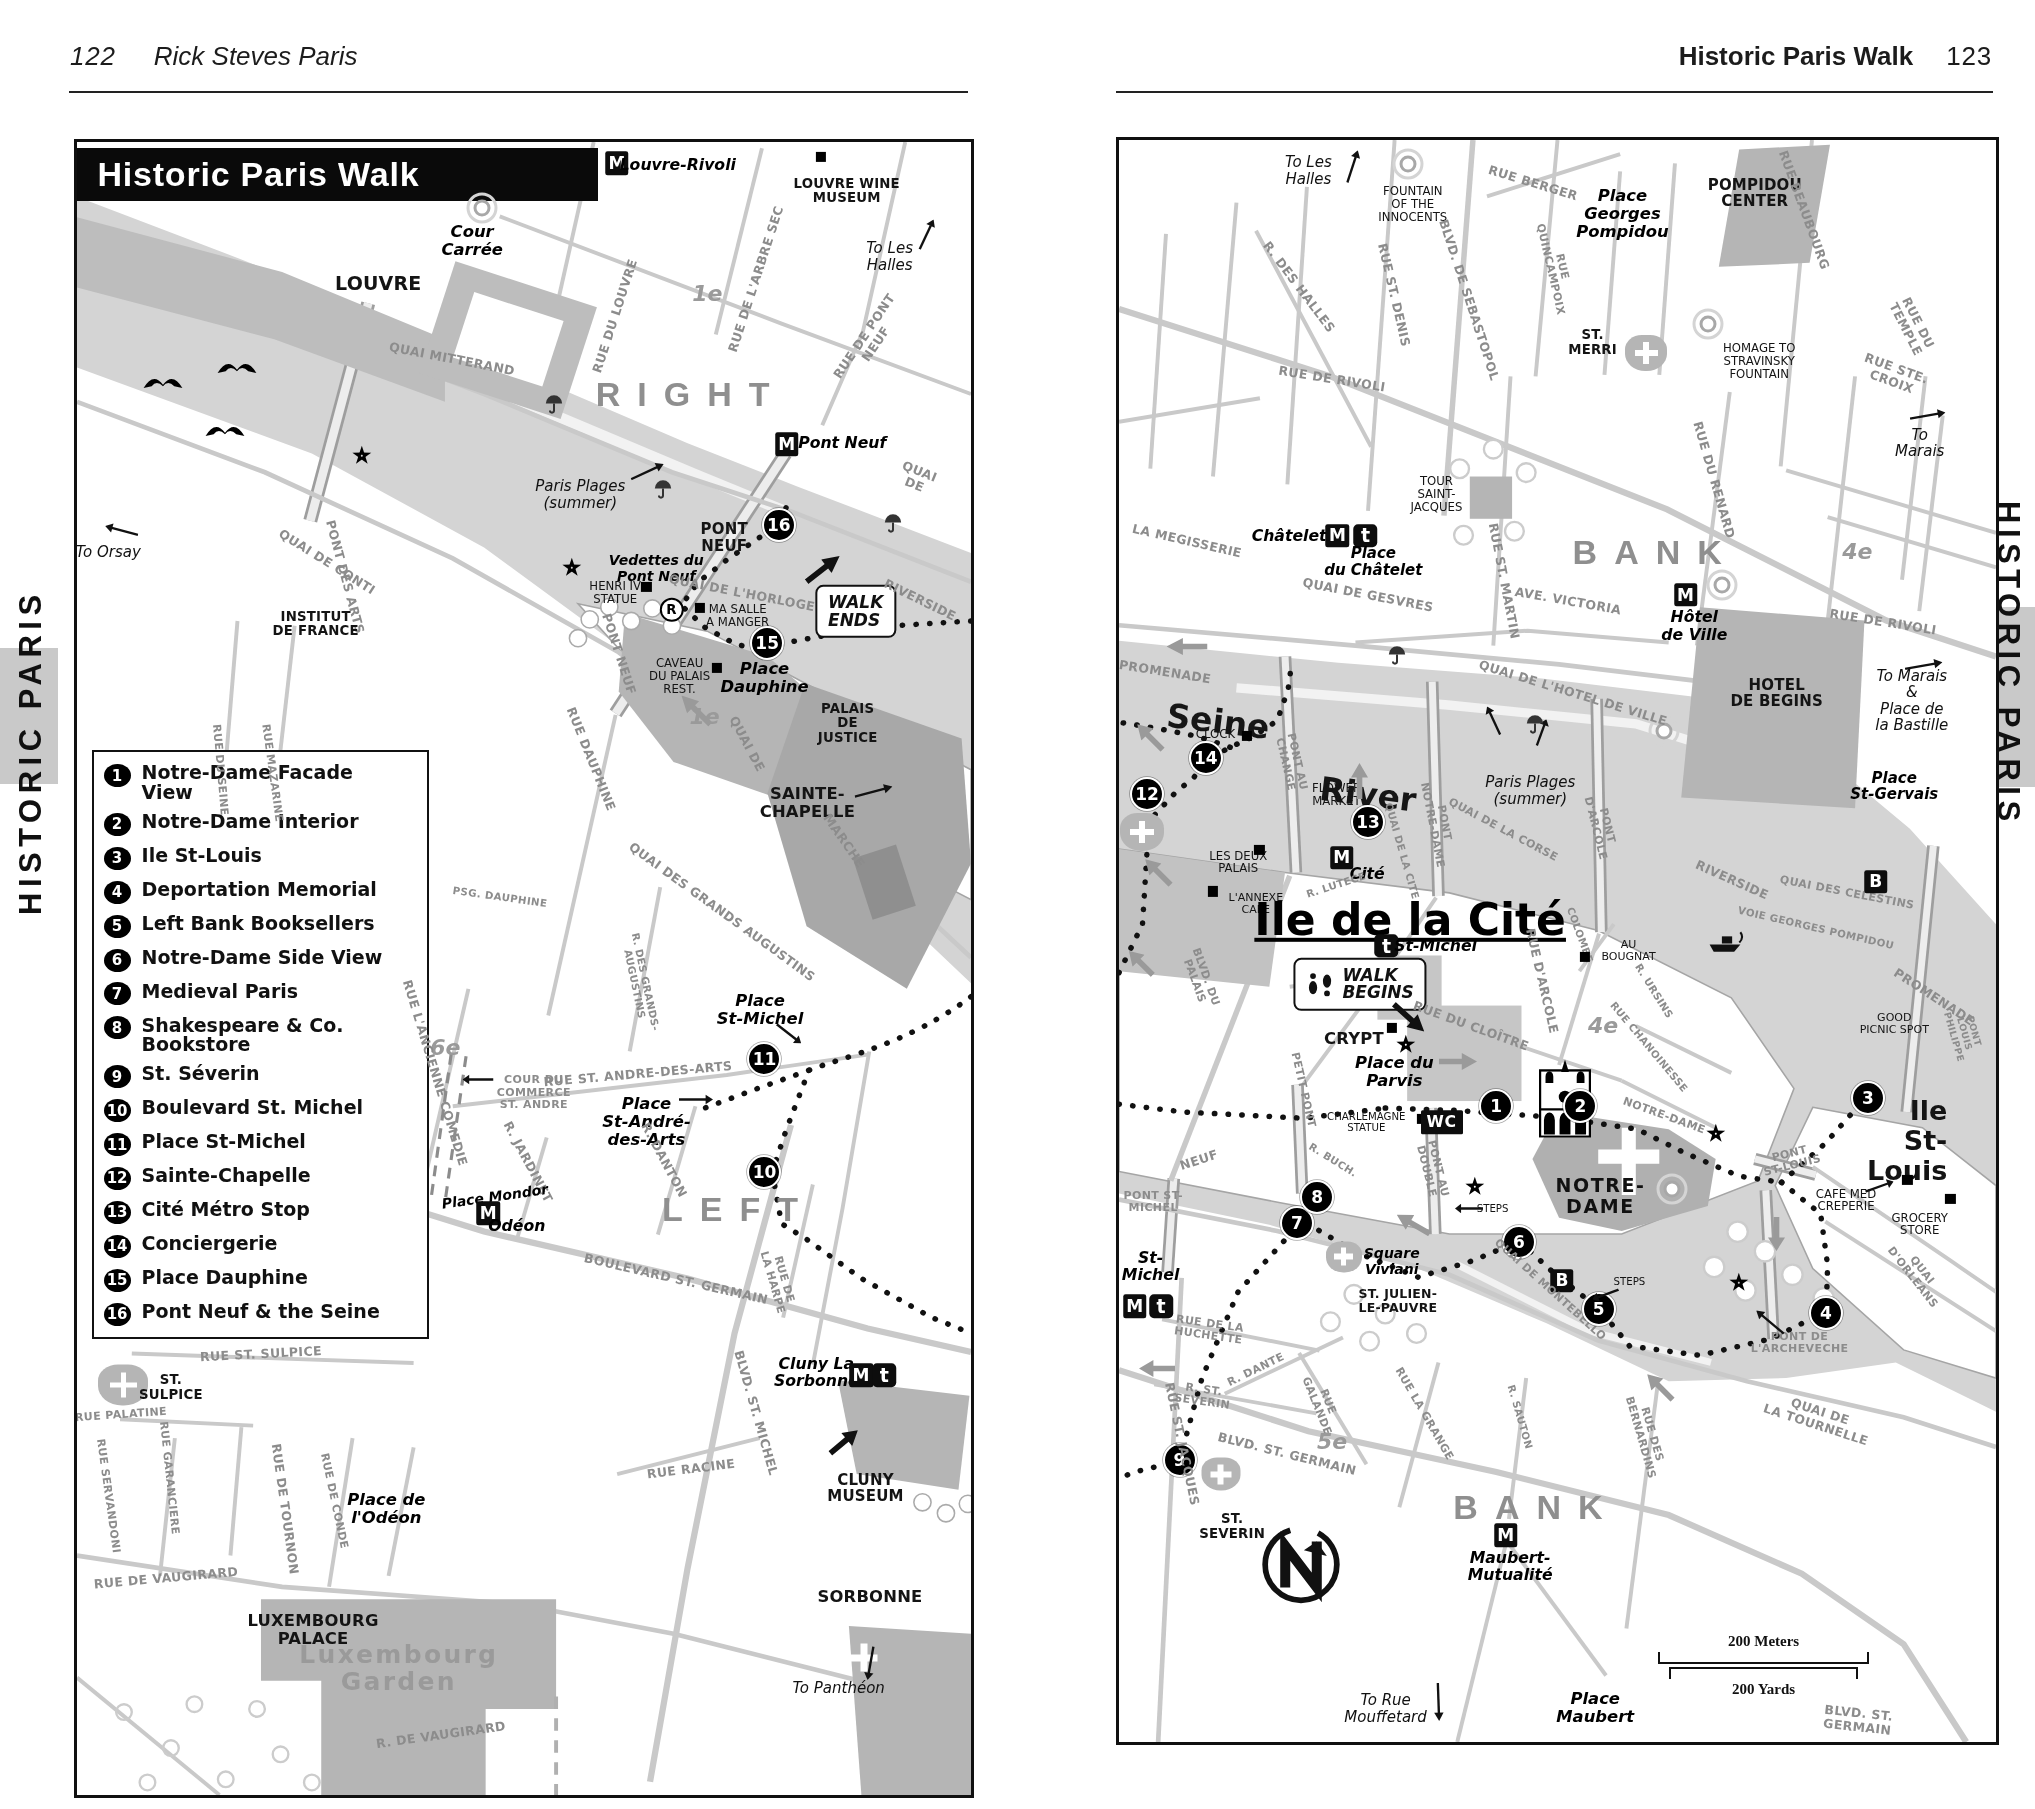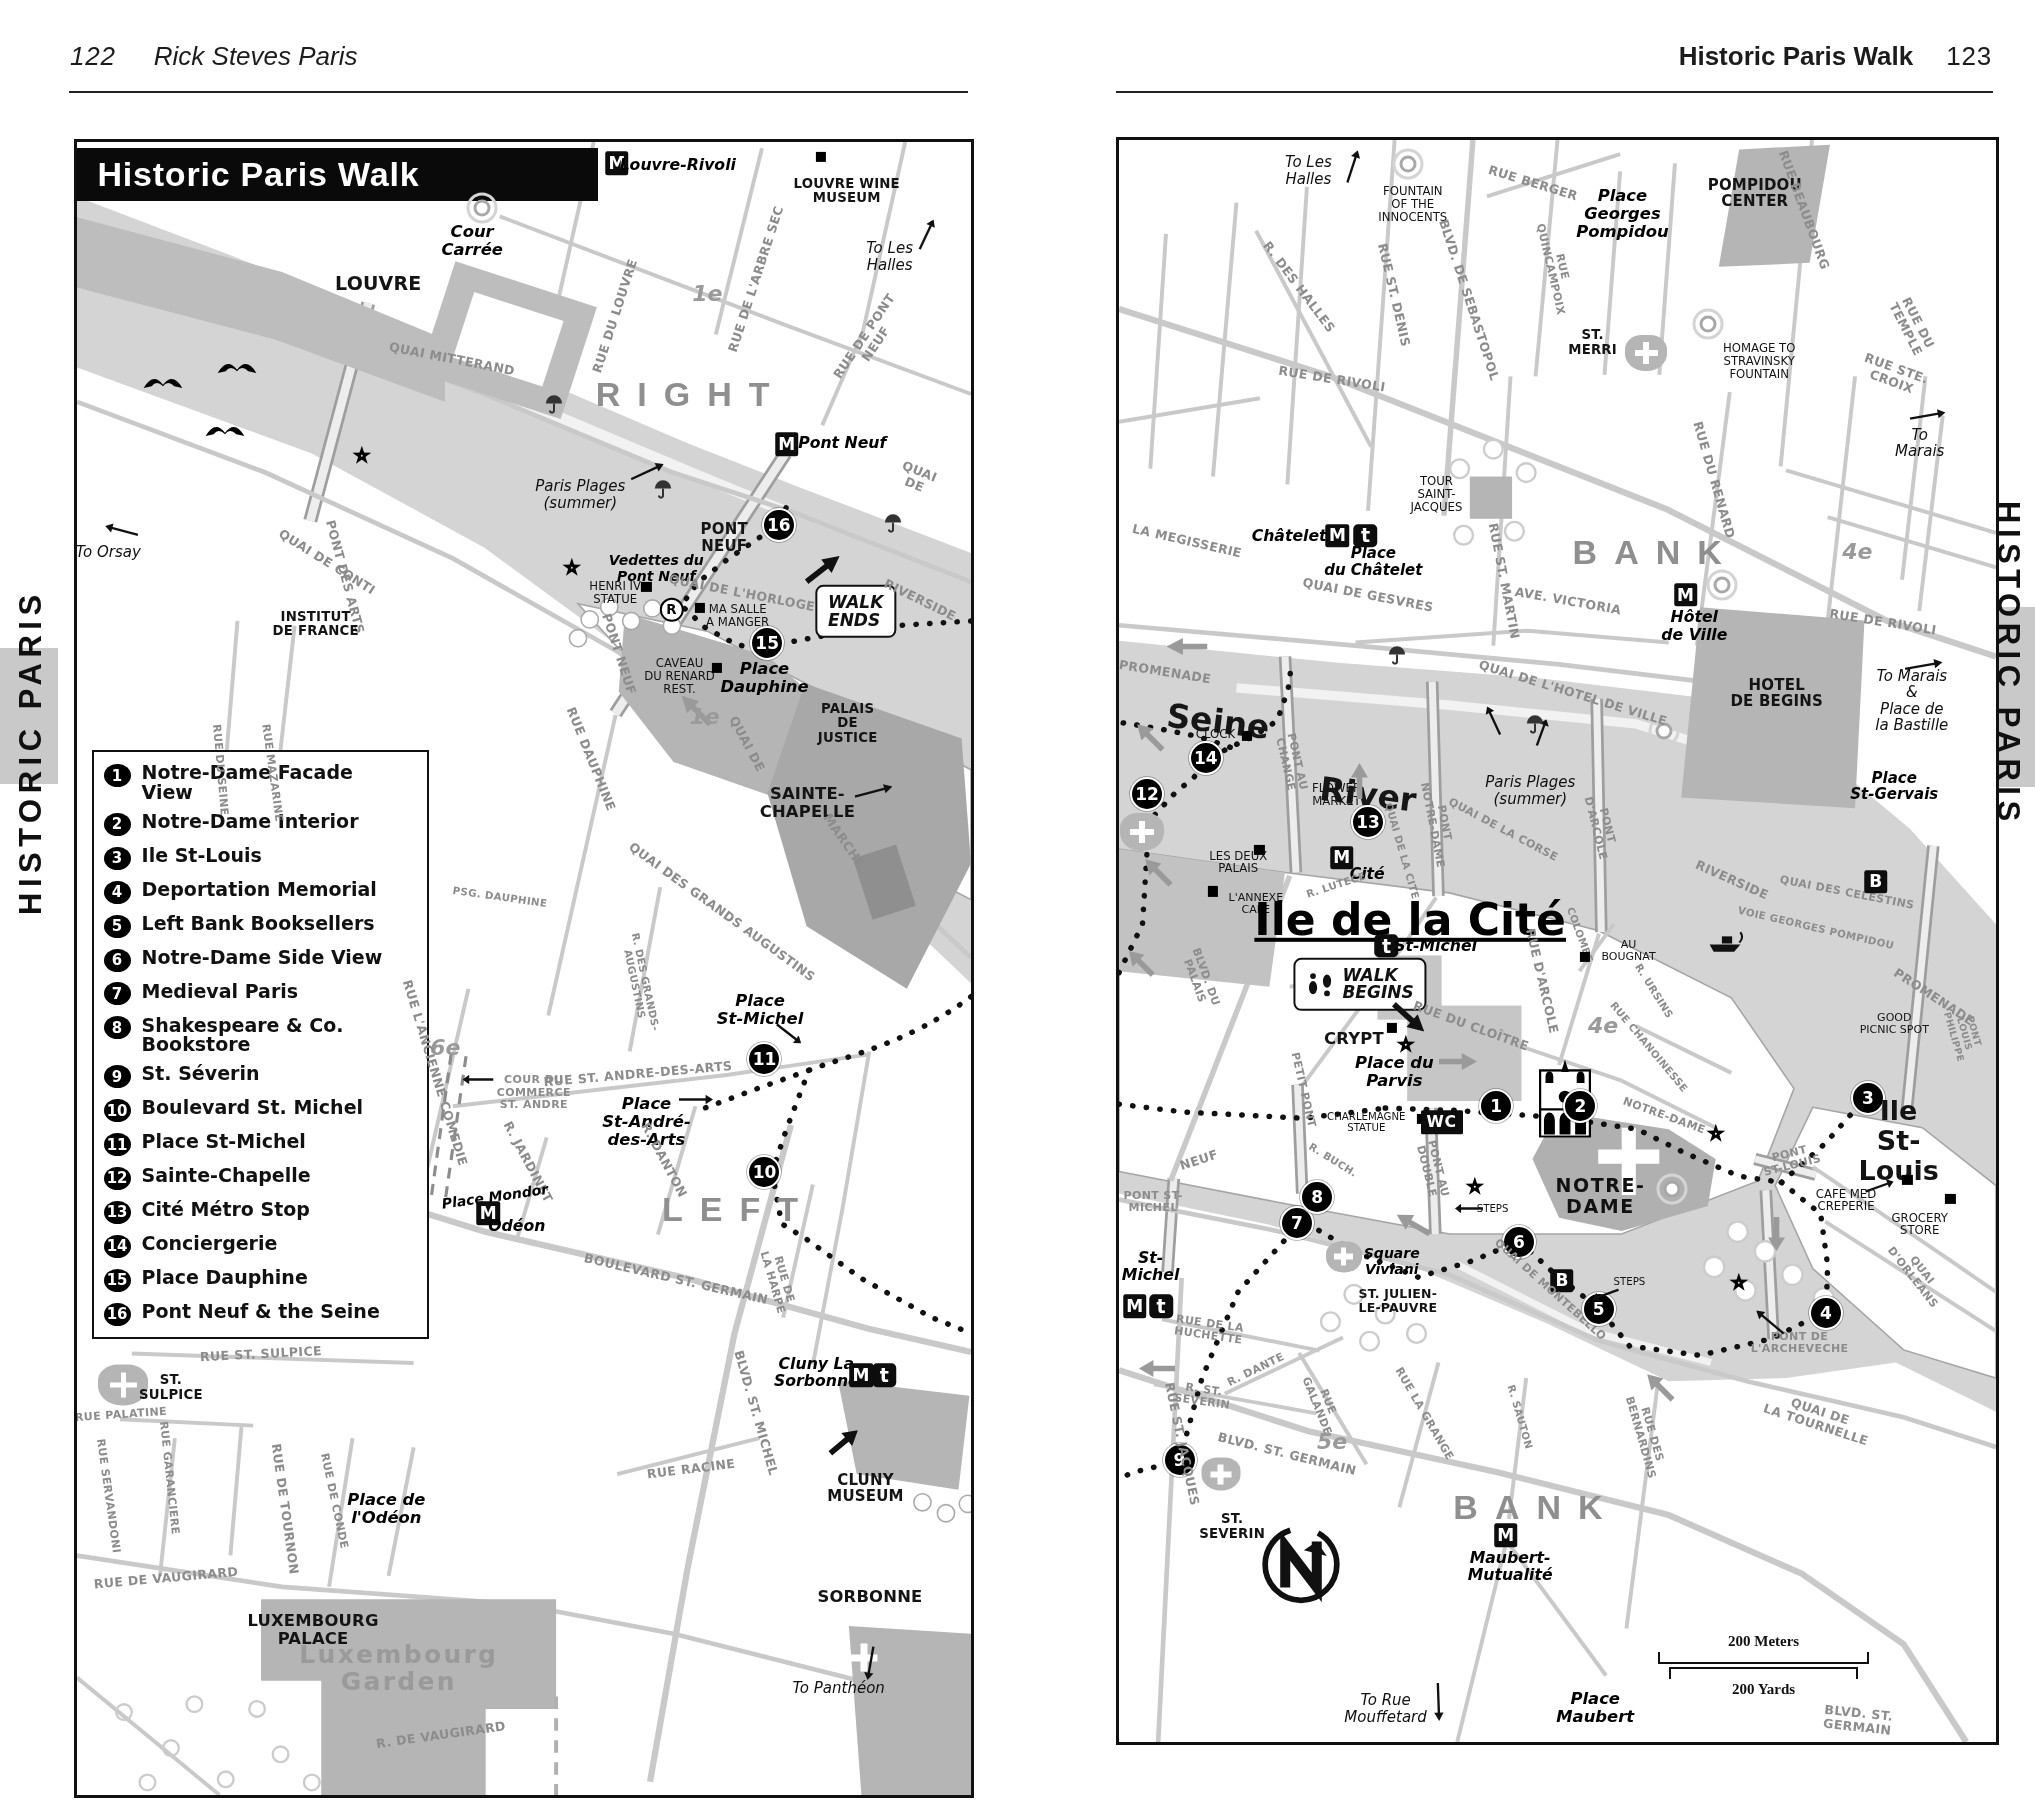--- a/index.html
+++ b/index.html
@@ -29,21 +29,21 @@
   .lbl{position:absolute;white-space:pre-line;text-align:center;line-height:1.1;transform:translate(-50%,-50%);}
   .st{color:#8c8c8c;font-weight:bold;font-size:12.5px;letter-spacing:0.4px;}
   .poi{color:#141414;font-weight:bold;font-size:15px;letter-spacing:0.2px;}
   .pois{color:#141414;font-weight:normal;font-size:11.7px;}
   .pl{font-style:italic;font-weight:bold;font-size:16.4px;color:#000;}
   .pls{font-style:italic;font-weight:bold;font-size:14px;color:#000;}
   .ital{font-style:italic;font-size:15px;color:#111;}
   .mtro{font-style:italic;font-weight:bold;font-size:15.7px;color:#000;}
   .big{font-weight:bold;font-size:33px;color:#161616;}
   .big2{font-weight:600;font-size:44px;color:#000000;text-decoration:underline;}
-  .big3{font-weight:600;font-size:27px;color:#141414;}
+  .big3{font-weight:600;font-size:27px;color:#141414;text-align:right;}
   .ndb{font-weight:bold;font-size:19px;letter-spacing:1.6px;color:#111;}
   .dist{color:#9a9a9a;font-size:22px;font-weight:bold;font-style:italic;}
   .bank{color:#8f8f8f;font-size:34px;font-weight:bold;letter-spacing:17px;font-family:"Liberation Sans",sans-serif;}
   .gard{color:#9a9a9a;font-size:25px;letter-spacing:2.3px;font-weight:600;}
   
   .bdg{position:absolute;transform:translate(-50%,-50%);background:#0d0d0d;color:#fff;display:flex;
        align-items:center;justify-content:center;font-weight:bold;width:23.5px;height:23.5px;font-size:17px;border-radius:2.3px;}
   .bdg.tb{border-radius:4.7px;font-size:19px;}
   .bdg.wc{width:42px;font-size:15.7px;border-radius:1.6px;letter-spacing:0.8px;}
   .bdg.rr{background:#fff;color:#000;border:2.3px solid #000;border-radius:50%;width:20.4px;height:20.4px;font-size:13.3px;}
@@ -309,21 +309,21 @@
 STATUE</div>
         <div class="sqm" style="left: 63.7%; top: 26.9%; transform: translate(-50%, -50%);"></div>
         <div class="lbl st" style="left: 74.4%; top: 27.3%; transform: translate(-50%, -50%) rotate(11deg);">QUAI  DE  L'HORLOGE</div>
         <div class="lbl pois" style="left: 73.9%; top: 28.7%; transform: translate(-50%, -50%);">MA SALLE
 A MANGER</div>
         <div class="sqm" style="left: 69.7%; top: 28.2%; transform: translate(-50%, -50%);"></div>
         <div class="mk" style="left: 77.2%; top: 30.3%; transform: translate(-50%, -50%);">15</div>
         <div class="lbl pl" style="left: 76.9%; top: 32.4%; transform: translate(-50%, -50%);">Place
 Dauphine</div>
         <div class="lbl pois" style="left: 67.4%; top: 32.3%; transform: translate(-50%, -50%);">CAVEAU
-DU RENARD
+DU PALAIS
 REST.</div>
         <div class="dia" style="left: 71.6%; top: 31.8%; transform: translate(-50%, -50%);"></div>
         <div class="lbl poi" style="font-size: 13.3px; left: 86.2%; top: 35.2%; transform: translate(-50%, -50%);">PALAIS
 DE
 JUSTICE</div>
         <div class="lbl poi" style="font-size: 16.4px; left: 81.7%; top: 40%; transform: translate(-50%, -50%);">SAINTE-
 CHAPELLE</div>
         <div class="icn" style="left: 89.2%; top: 39.4%; transform: translate(-50%, -50%) rotate(-15deg);"><svg width="39" height="12.5" viewBox="0 0 60 16" preserveAspectRatio="none">
             <path d="M0,8 h48" stroke="#111" stroke-width="3" fill="none"></path>
             <path d="M60,8 l-13,-6 v12 z" fill="#111"></path>

